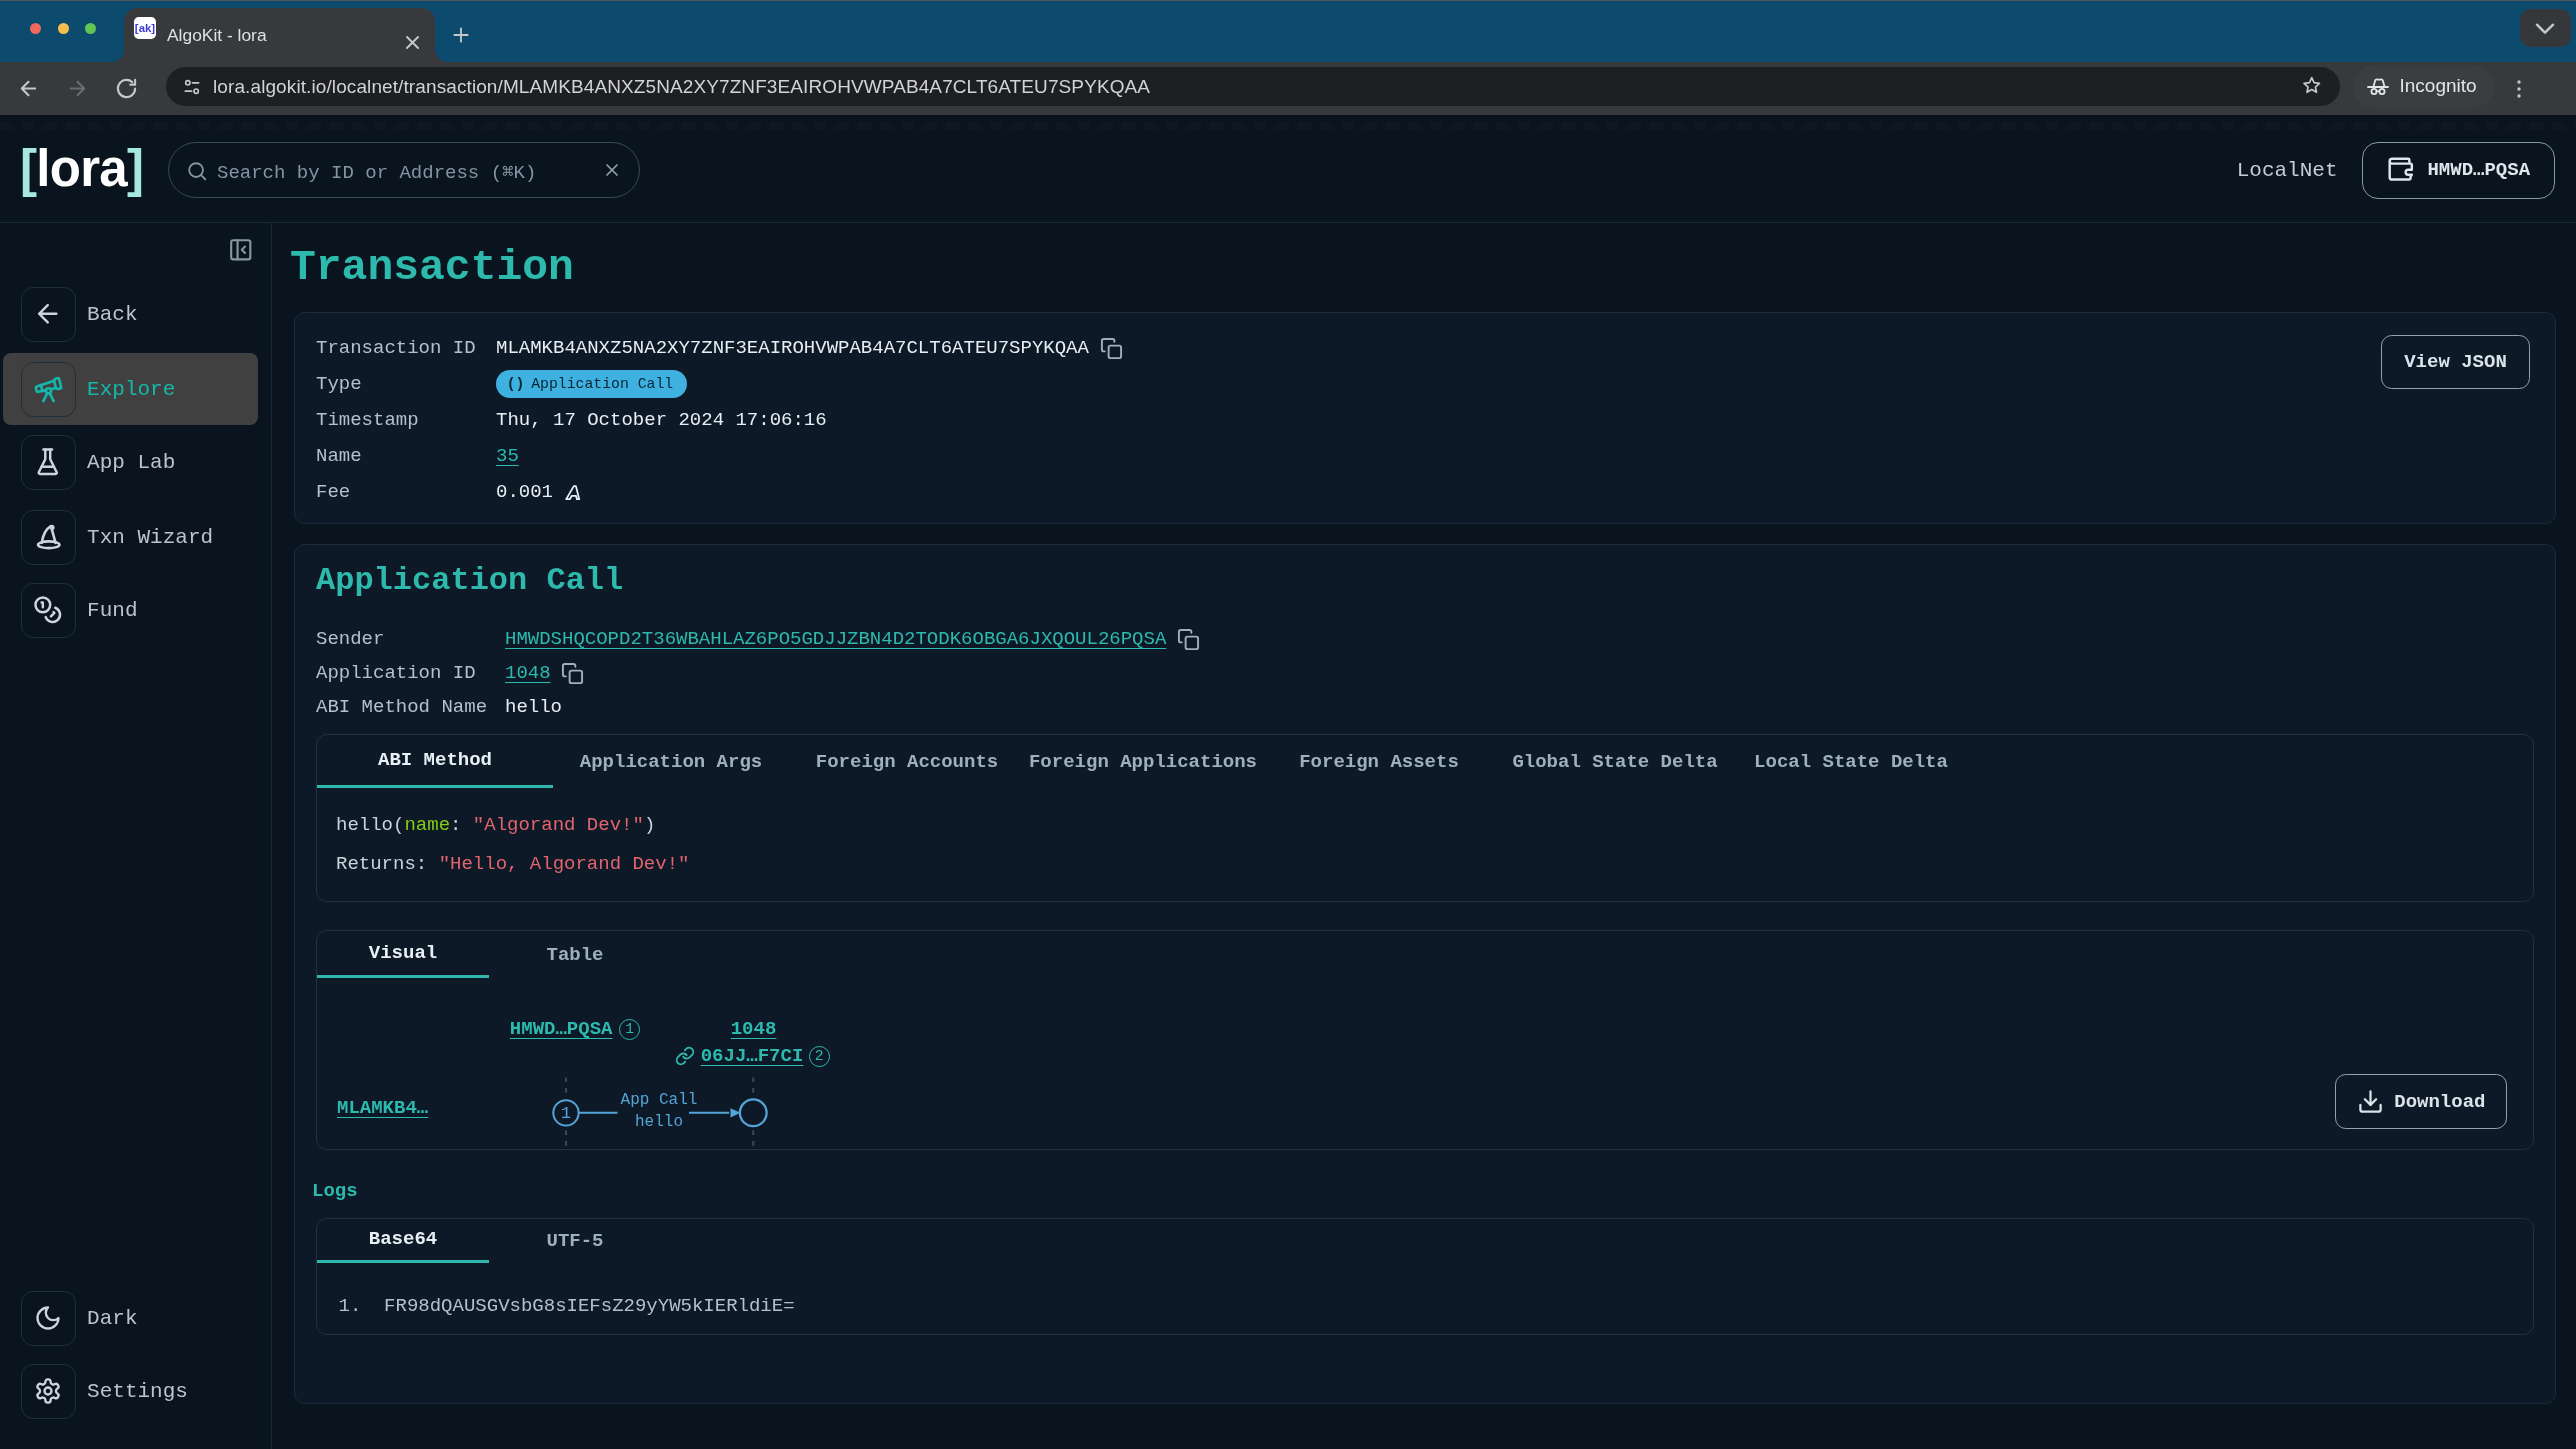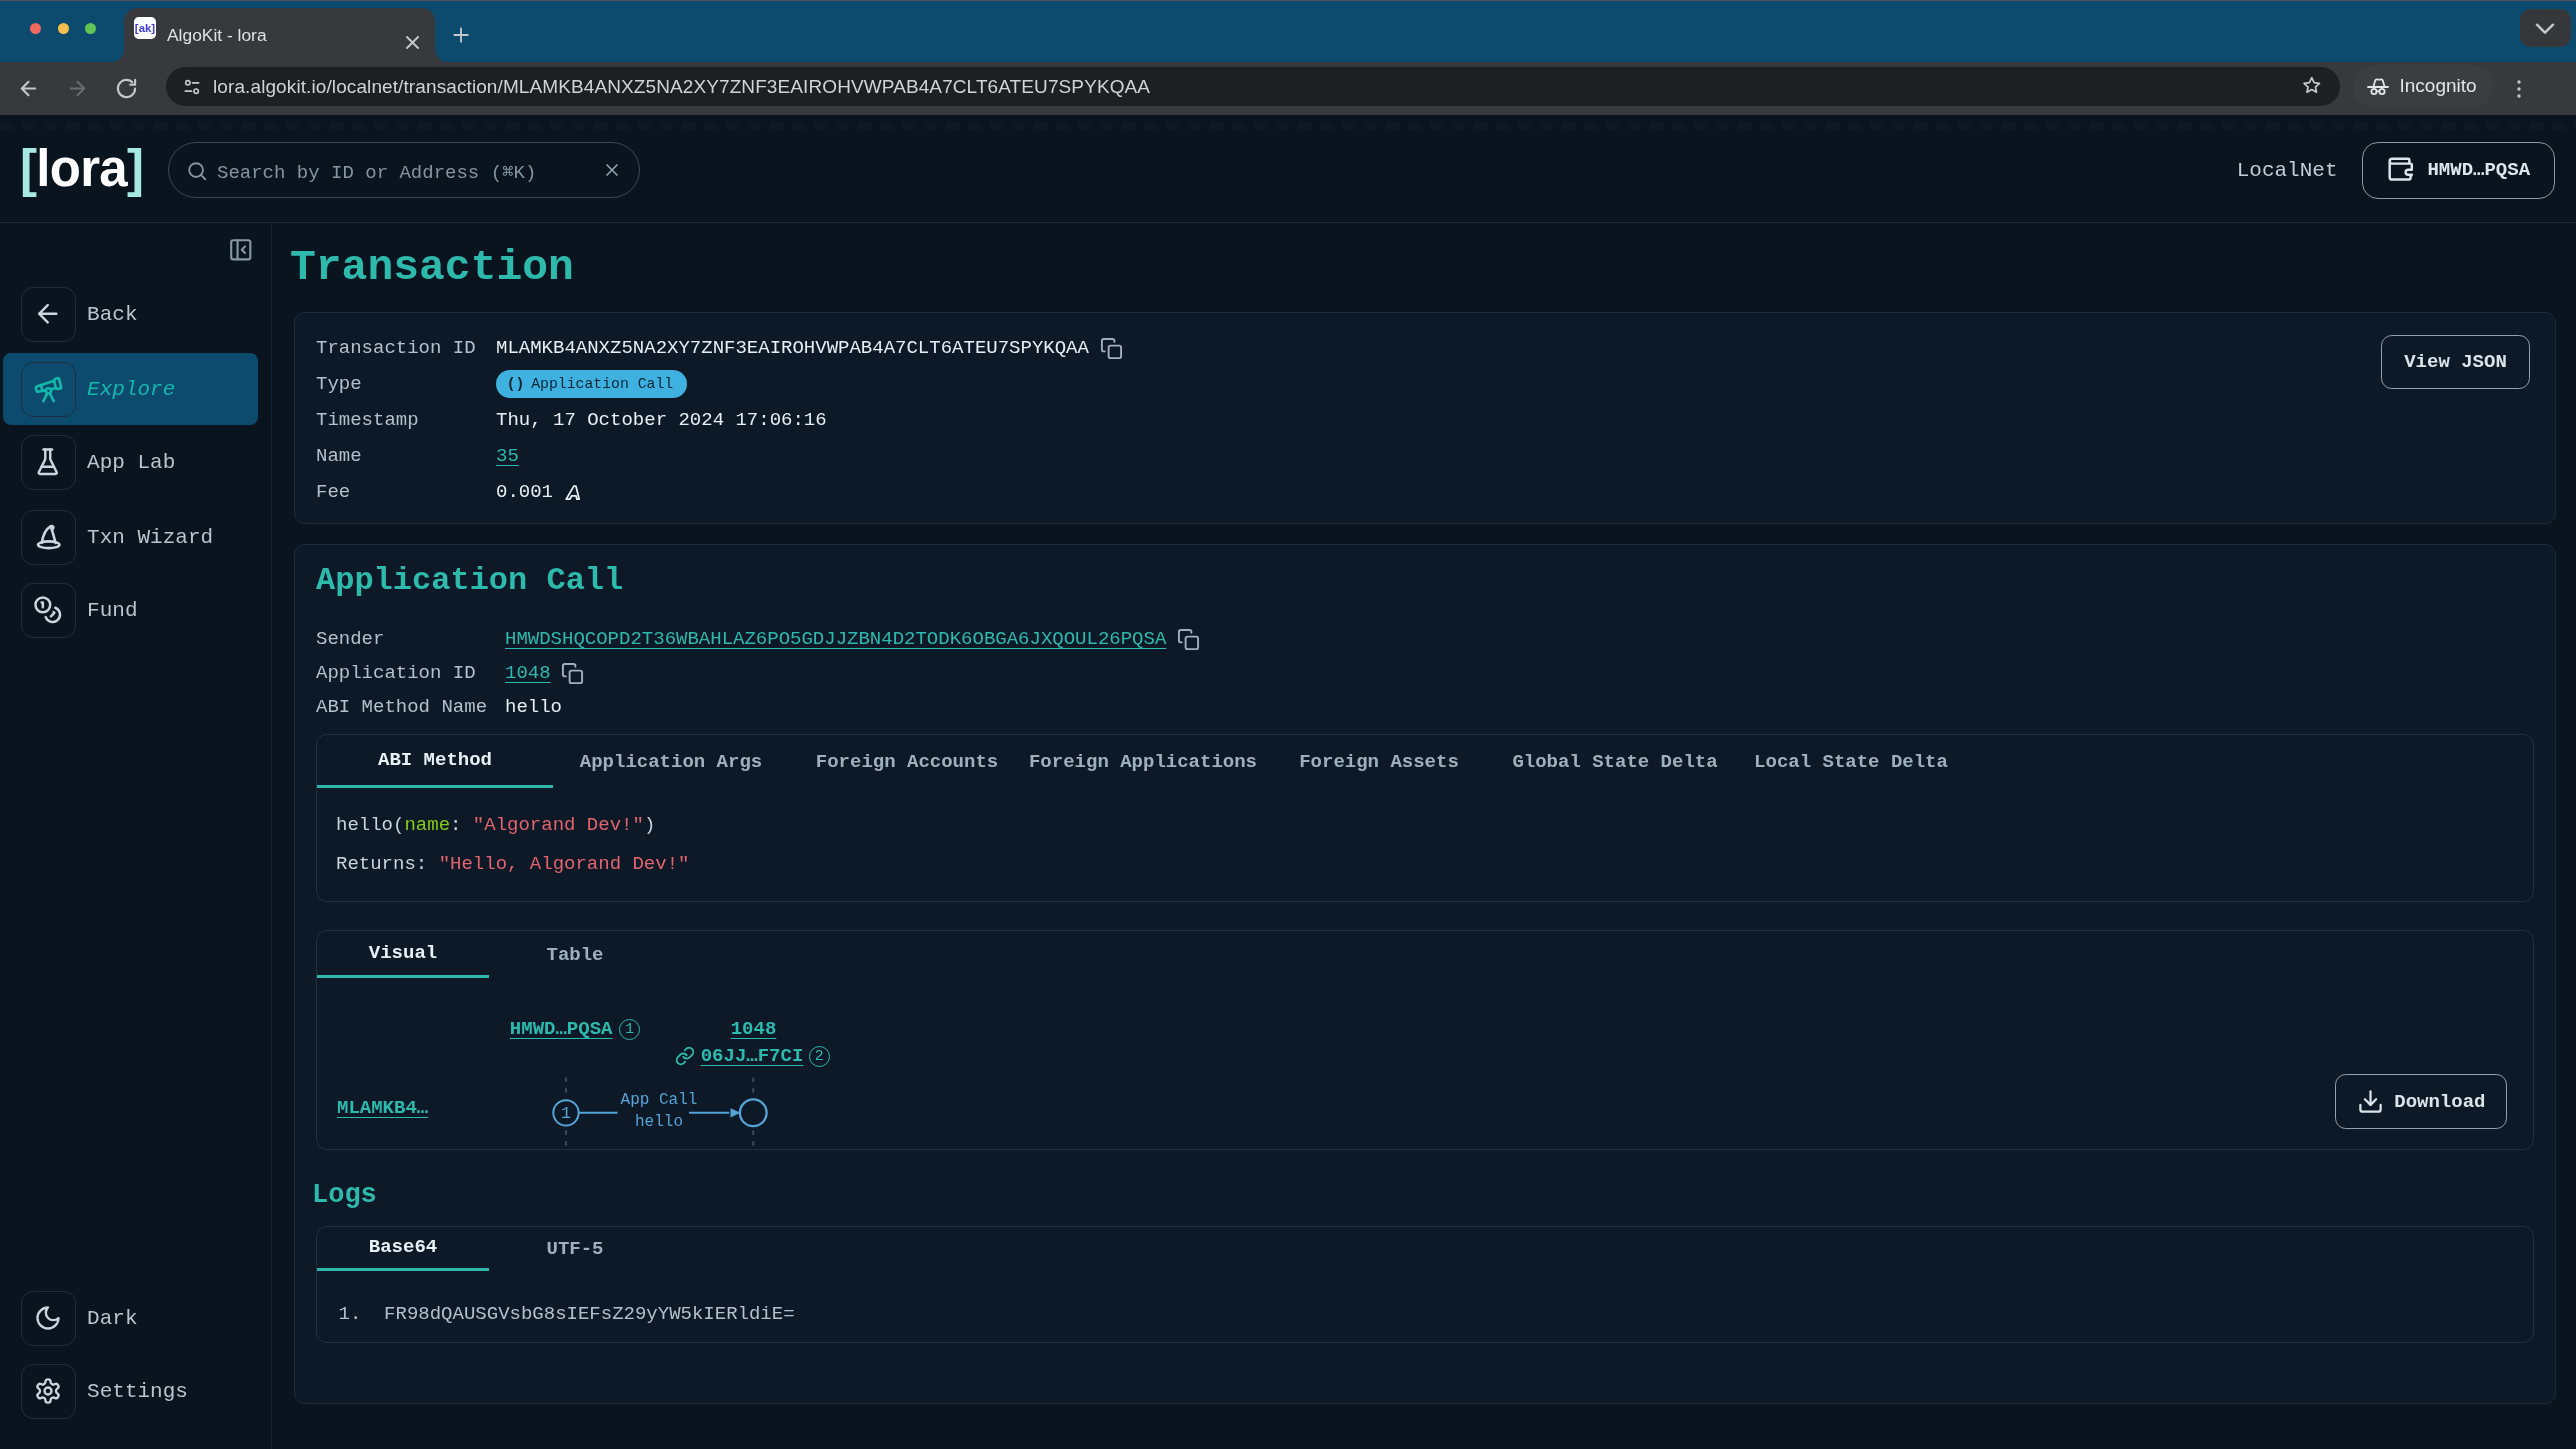--- a/index.html
+++ b/index.html
@@ -26,39 +26,39 @@
   .logo b { color:#a7e8e3; }
   .searchbox { position:absolute; left:168px; top:27px; width:472px; height:56px; border:1.3px solid #3a4956; border-radius:28px; }
   .searchbox .ph { position:absolute; left:48px; top:17px; font-size:19px; color:#8494a2; }
   .hdr-right { position:absolute; right:21.5px; top:27px; height:56px; display:flex; align-items:center; gap:24px; }
   .localnet { font-size:21px; color:#c3cdd6; }
   .walletbtn { width:193px; height:57px; border:1.3px solid #8b99a6; border-radius:16px; display:flex; align-items:center; justify-content:center; gap:12px; color:#dce6ec; font-size:19px; font-weight:bold; }
   
   .sidebar { position:absolute; left:0; top:108px; width:272px; height:1226px; border-right:1.3px solid #182634; }
   .collapse { position:absolute; left:228px; top:14px; width:25.5px; height:25.5px; color:#8796a3; }
   .nav { position:absolute; left:2.7px; width:255px; height:72px; border-radius:8px; display:flex; align-items:center; }
-  .nav.active { background:#0c4a6e;font-style:italic; }
+  .nav.active { background:#404040; }
   .icobox { width:55px; height:55px; margin-left:18px; border:1.3px solid #1f2e3c; border-radius:12px; display:flex; align-items:center; justify-content:center; color:#ccd5dd; flex:none;}
   .nav span { margin-left:11.4px; font-size:21px; color:#b9c4ce; }
   .nav.active .icobox { color:#14b8ab; }
   .nav.active span { color:#14b8ab; }
   
   .main { position:absolute; left:273px; top:108px; width:2303px; height:1226px; }
   h1 { font-size:43px; color:#2db9ac; margin:20px 0 0 17px; font-weight:bold; }
   .card { border:1.3px solid #1e2c3a; border-radius:10.7px; background:#0d1926; margin:20px 20px 0 21px; position:relative; }
   .frow { display:flex; align-items:center; height:36px; padding-left:21px; font-size:19px; }
   .frow .lbl { width:180px; color:#b4c0ca; flex:none; }
   .frow2 .lbl { width:189px; }
   .val { color:#e7eef4; display:flex; align-items:center; gap:10.7px; }
   a.tl-link { color:#2cb9ae; text-decoration:underline; text-underline-offset:4px; }
   .copyic { color:#9fb0bc; }
   .pill { height:28px; background:#3fb1e0; border-radius:14px; color:#082635; font-size:14.8px; display:flex; align-items:center; padding:0 13.4px 0 10.7px; gap:6.7px;}
   .btn { border:1.3px solid #93a1ad; border-radius:10.7px; color:#dbe4ea; font-size:19px; font-weight:bold; display:flex; align-items:center; justify-content:center; gap:10.7px;}
   h2 { font-size:32px; color:#2db9ac; font-weight:bold; }
-  h3 { font-size:27px; color:#2db9ac; font-weight:bold; }
+  h3 { font-size:19px; color:#2db9ac; font-weight:bold; }
   .tabbox { border:1.3px solid #233140; border-radius:10.7px; }
   .tabrow { display:flex; position:relative; }
   .tabrow .tab2 { display:flex; align-items:center; justify-content:center; font-size:19px; font-weight:bold; color:#9fb0bd; }
   .tab2.act { color:#e8f0f5; border-bottom:3.4px solid #2eb8ad; }
   .code { font-size:19px; color:#c9d4dc; }
   .kblue { color:#84cc16; }
   .kred { color:#e2646e; }
   .numcirc { width:21px; height:21px; border:1.3px solid #2cb9ae; border-radius:50%; color:#2cb9ae; font-size:14.8px; display:flex; align-items:center; justify-content:center; flex:none; }
 </style></head>
 <body>

